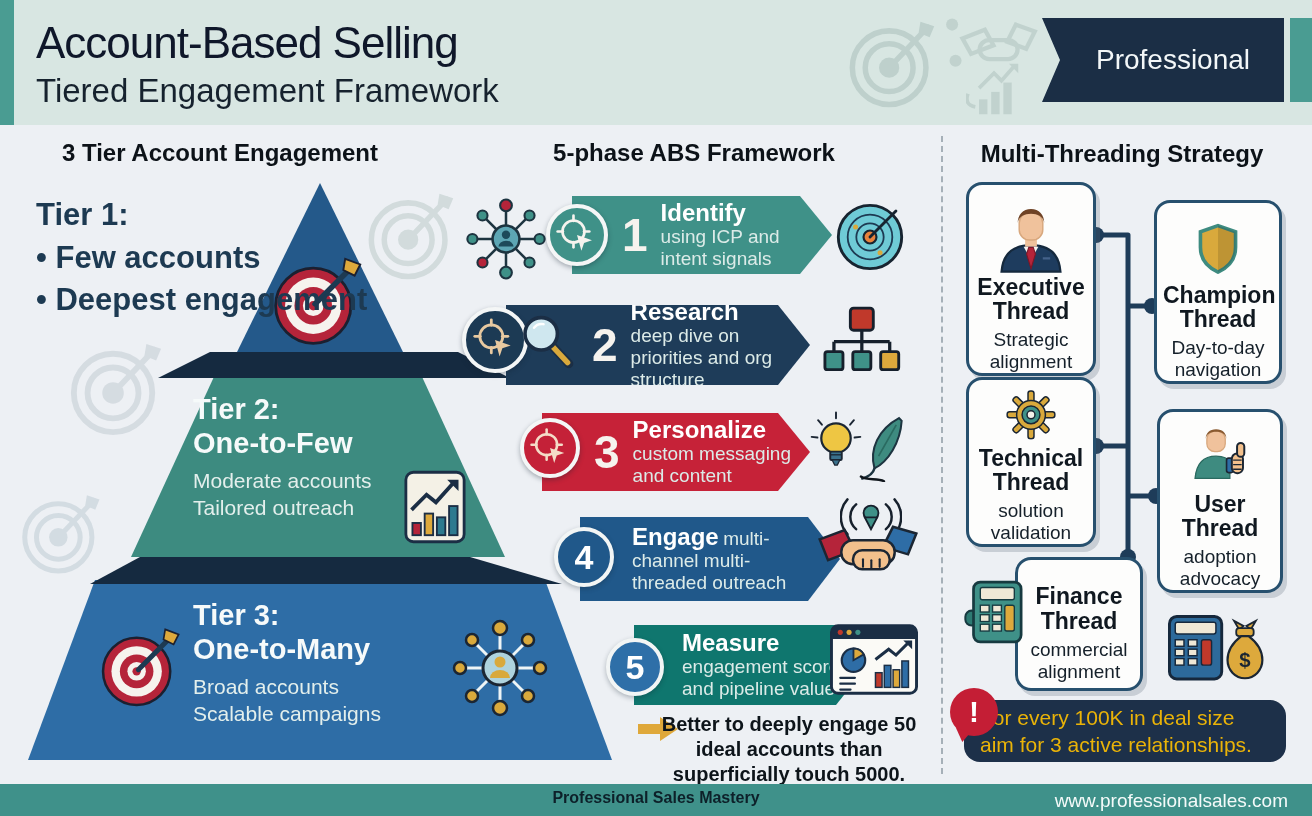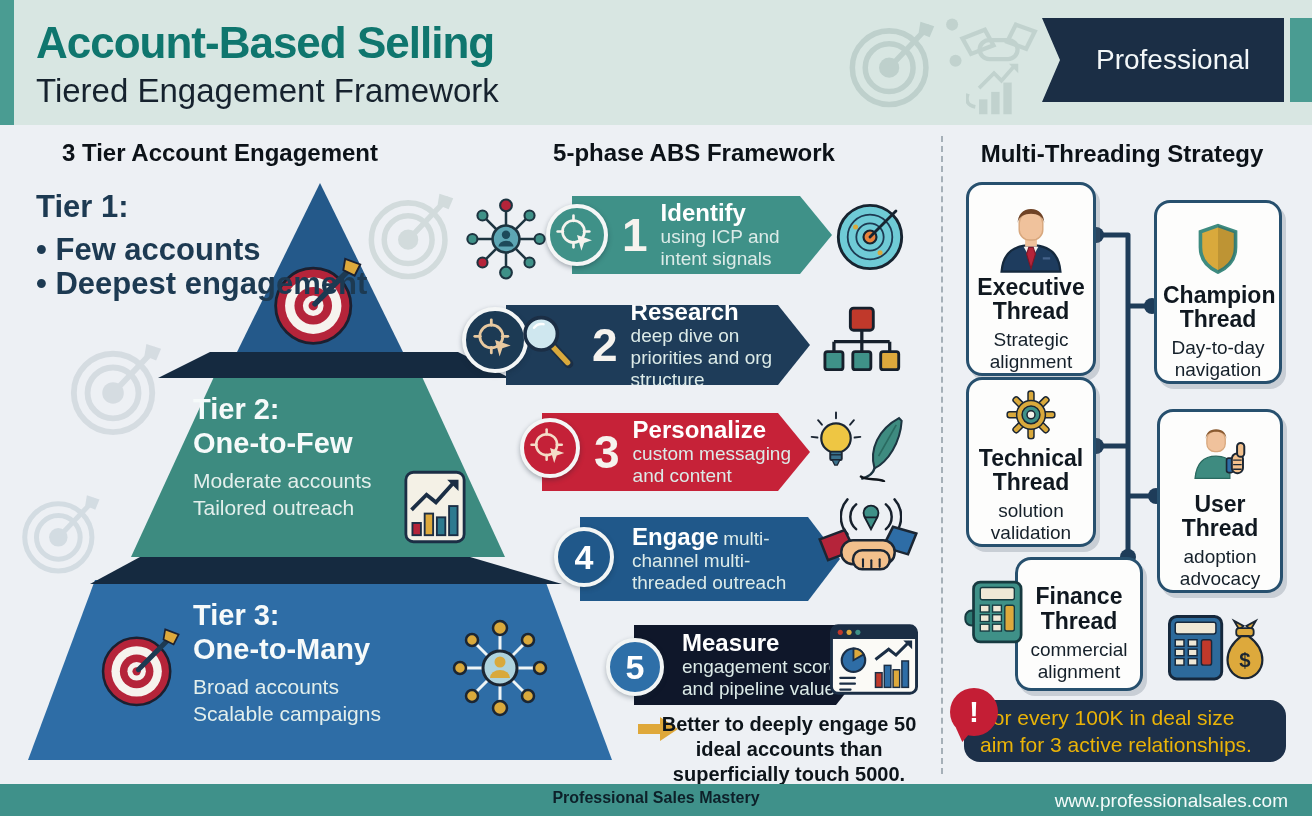--- a/index.html
+++ b/index.html
@@ -4,34 +4,34 @@
 <style>
   * { margin:0; padding:0; box-sizing:border-box; }
   html,body { background:#ffffff; }
   body { font-family:"Liberation Sans","DejaVu Sans",sans-serif; }
   #page { position:relative; width:1312px; height:816px; background:#edf0f4; overflow:hidden; }
   .abs { position:absolute; }
 
   
   .header { left:0; top:0; width:1312px; height:125px; background:#d8e6e2; }
   .teal-strip { background:#4a9c92; }
-  .hd-title { left:36px; top:18px; font-size:44px; font-weight:700; color:#0f766e; letter-spacing:-1px; }
+  .hd-title { left:36px; top:18px; font-size:44px; font-weight:400; color:#0f172a; letter-spacing:-1px; }
   .hd-sub { left:36px; top:72px; font-size:33px; font-weight:400; color:#16222e; }
   .badge { left:1042px; top:18px; width:242px; height:84px; background:#1b2e45;
            clip-path:polygon(0 0,100% 0,100% 100%,0 100%,18px 50%);
            display:flex; flex-direction:row; align-items:center; justify-content:center; padding-left:20px; }
   .badge-l1 { font-size:28px; font-weight:400; color:#f3f7f8; line-height:1.15; }
   .badge-l2 { font-size:28px; font-weight:700; color:#f3f7f8; line-height:1.15; }
   .wm { opacity:.55; }
 
   
   .sec-h { font-size:24px; font-weight:700; color:#0c1218; text-align:center; }
 
   
-  .tier1-label div { font-size:31px; font-weight:700; color:#1d3a52; line-height:1.12; }
+  .tier1-label div { font-size:31px; font-weight:700; color:#1d3a52; line-height:1.12;margin-top:8px; }
   .tier-points-dark { margin-top:8px; font-size:21px; color:#141e28; line-height:1.4; }
   .tier-points-dark div::before { content:"• "; }
   .tier-center { width:250px; text-align:left; }
   .tier-center .t-lab { font-size:29px; font-weight:700; color:#f6fafa; line-height:1.18; }
   .tier-center .t-pts { margin-top:8px; font-size:21px; color:#e3efec; line-height:1.28; }
 
   
   .banner { clip-path:polygon(0 0,calc(100% - 32px) 0,100% 50%,calc(100% - 32px) 100%,0 100%);
             display:flex; align-items:center; color:#fff; }
   .ph-num { font-size:46px; font-weight:700; color:#f6f3ee; margin-right:13px; }
@@ -474,21 +474,21 @@
   <div class="abs num-circle" style="left:554px;top:527px;width:60px;height:60px;background:#20588a">
     <span>4</span>
   </div>
   <svg class="abs" style="left:840px;top:498px" width="62" height="40">
       <use href="#sym-signal"></use>
     </svg>
   <svg class="abs" style="left:818px;top:520px" width="100" height="62">
       <use href="#sym-handshake"></use>
     </svg>
 
-  <div class="abs banner" style="left:634px;top:625px;width:234px;height:80px;background:#0f172a;padding-left:48px">
+  <div class="abs banner" style="left:634px;top:625px;width:234px;height:80px;background:#0f766e;padding-left:48px">
     <div style="width:170px">
       <div class="ph-title">Measure</div>
       <div class="ph-desc">engagement score and pipeline value</div>
     </div>
   </div>
   <div class="abs num-circle" style="left:606px;top:638px;width:58px;height:58px;background:#2e6fa8">
     <span>5</span>
   </div>
   <svg class="abs" style="left:830px;top:624px" width="88" height="71">
       <use href="#sym-dashboard"></use>

